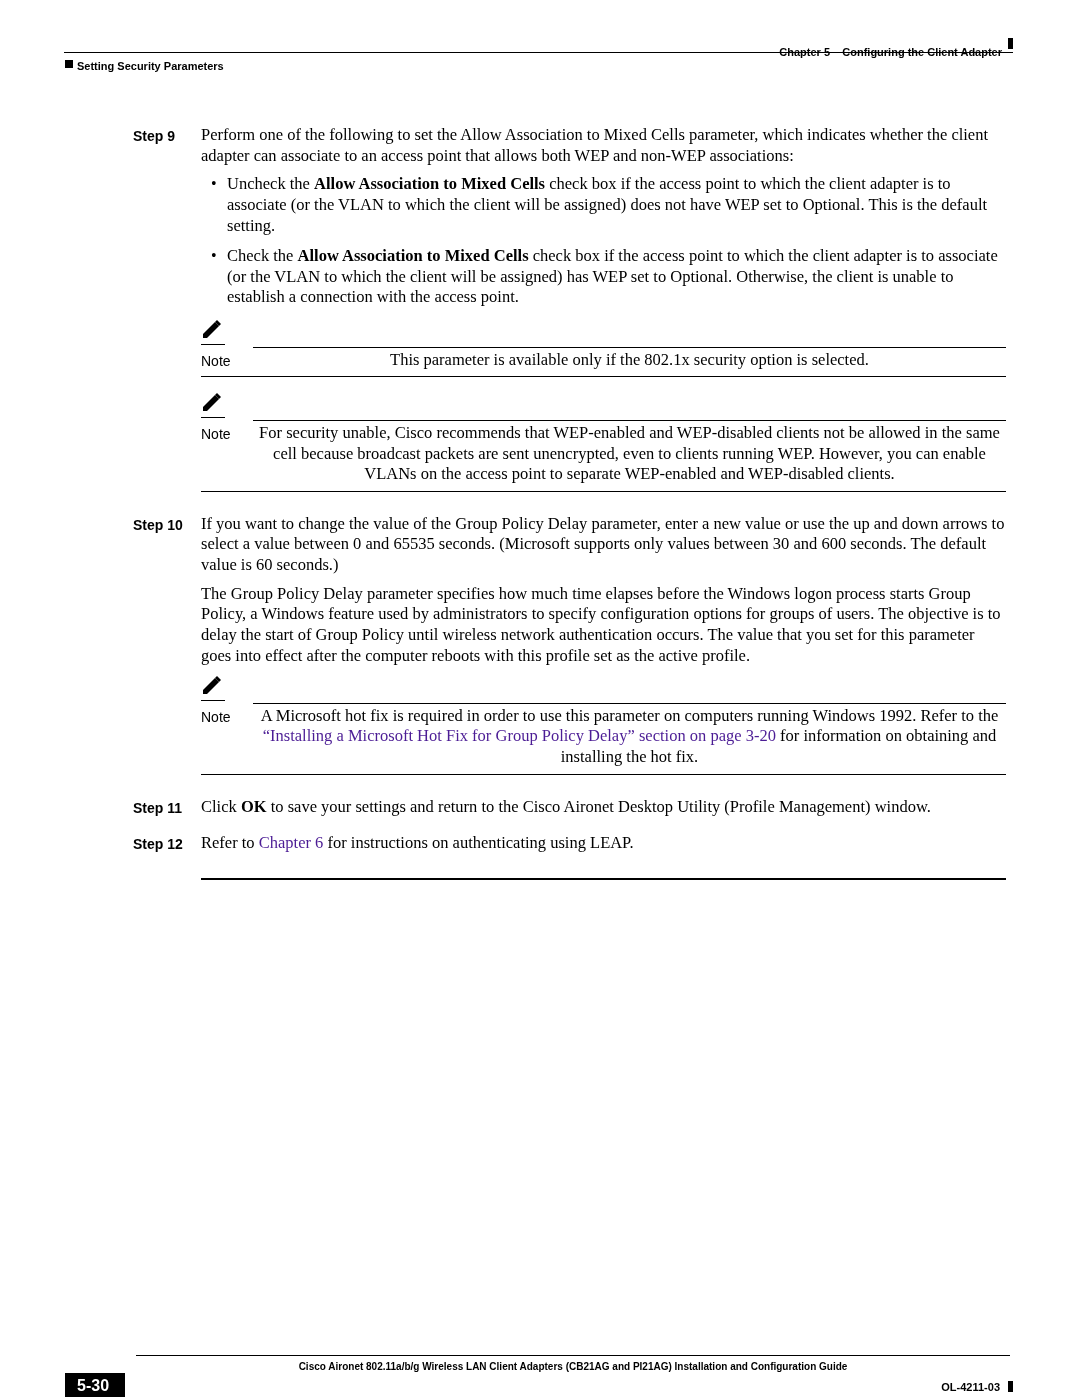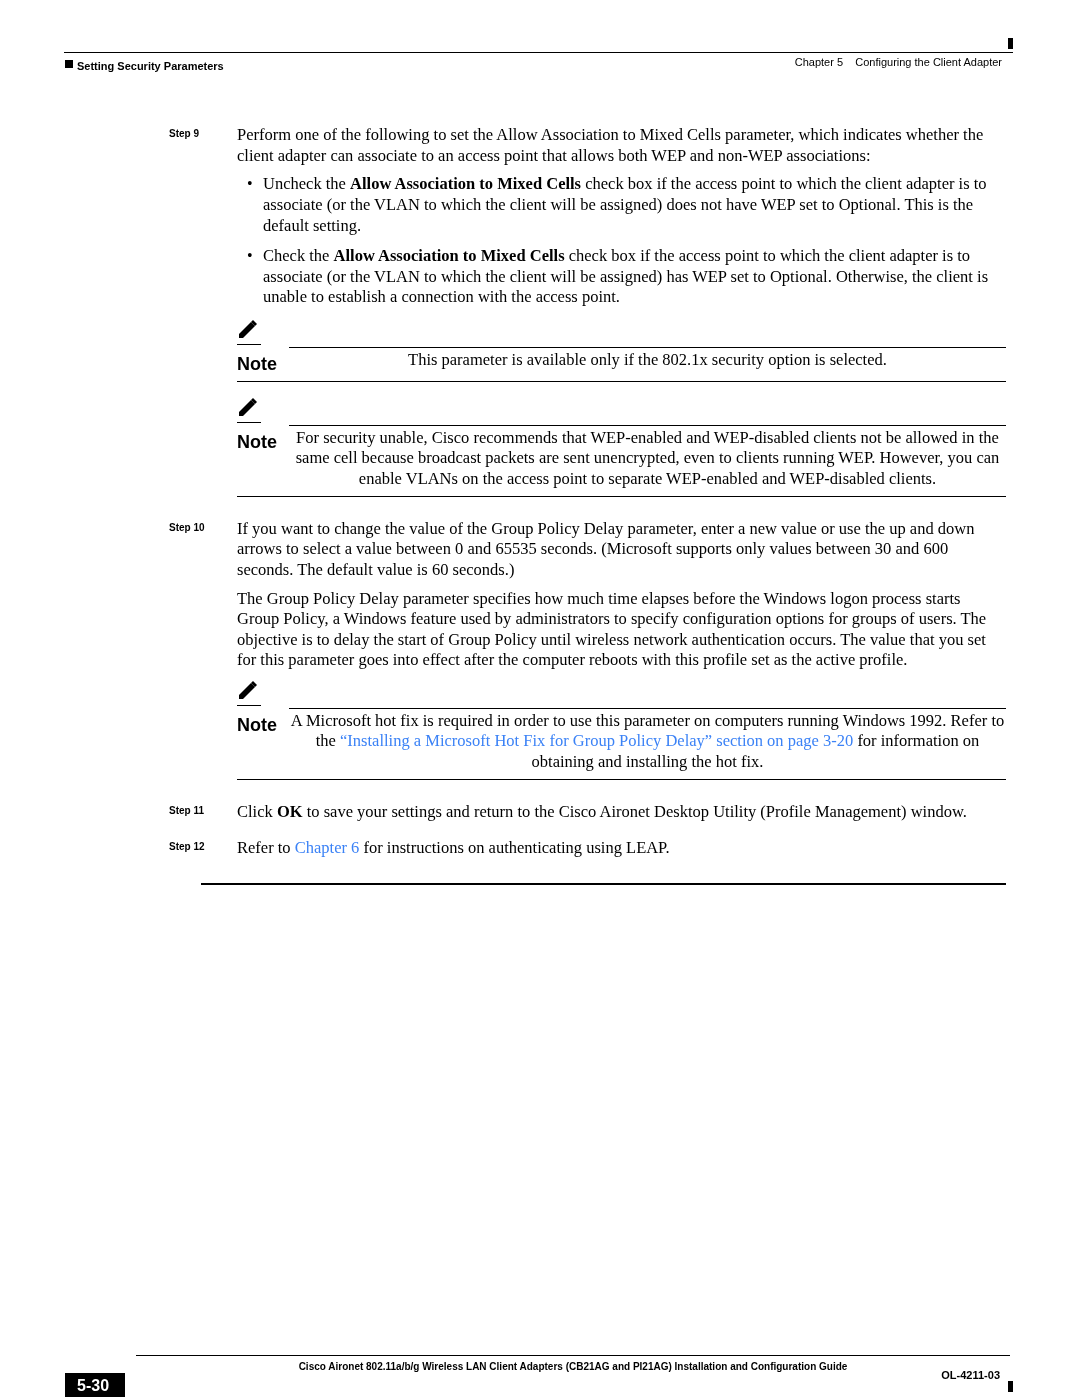--- a/index.html
+++ b/index.html
@@ -22,22 +22,22 @@
     position: absolute;
     top: 38px;
     left: 0;
     right: 0;
     font-family: Arial, Helvetica, sans-serif;
     font-size: 11px;
   }
   .header-right {
     position: absolute;
     right: 78px;
-    top: 18px;
-    font-weight: normal;
+    top: 8px;
+    font-weight: bold;
     color: #000;
   }
   .header-section {
     position: absolute;
     left: 77px;
     top: 22px;
     font-weight: bold;
   }
   .header-bar {
     position: absolute;
@@ -69,25 +69,24 @@
     right: 74px;
     font-size: 16.5px;
     line-height: 1.25;
   }
   .step-row {
     display: flex;
     margin-bottom: 8px;
   }
   .step-label {
     font-family: Arial, Helvetica, sans-serif;
-    font-size: 10px;
+    font-size: 14px;
     font-weight: bold;
     flex: 0 0 68px;
     padding-top: 3px;
-    margin-left: 36px;
   }
   .step-body {
     flex: 1;
   }
   .bullet-list {
     margin: 4px 0 4px 0px;
     padding: 0;
     list-style: none;
   }
   .bullet-list li {
@@ -123,36 +122,36 @@
     border-top: 1px solid #000;
     margin-left: 52px;
     margin-bottom: 2px;
   }
   .note-row {
     display: flex;
     align-items: flex-start;
   }
   .note-label {
     font-family: Arial, Helvetica, sans-serif;
-    font-size: 18px;
-    font-weight: bold;
+    font-size: 14px;
+    font-weight: normal;
     flex: 0 0 52px;
     padding-top: 3px;
   }
   .note-text {
     flex: 1;
     text-align: center;
   }
   .note-bottom-rule {
     border-top: 1px solid #000;
     margin-top: 6px;
   }
   .bold { font-weight: bold; }
   .link {
-    color: #3b82f6;
+    color: #4c1d95;
   }
   .closing-rule {
     border-top: 2px solid #000;
     margin-top: 16px;
   }
   .footer {
     position: absolute;
     left: 0;
     right: 0;
     bottom: 42px;
@@ -180,21 +179,21 @@
     top: 18px;
     background: #000;
     color: #fff;
     font-weight: bold;
     font-size: 16px;
     padding: 4px 16px 4px 12px;
   }
   .footer-right {
     position: absolute;
     right: 80px;
-    top: 14px;
+    top: 26px;
     font-size: 11px;
     font-weight: bold;
   }
   .footer-bar-right {
     position: absolute;
     right: 67px;
     top: 26px;
     width: 5px;
     height: 11px;
     background: #000;

